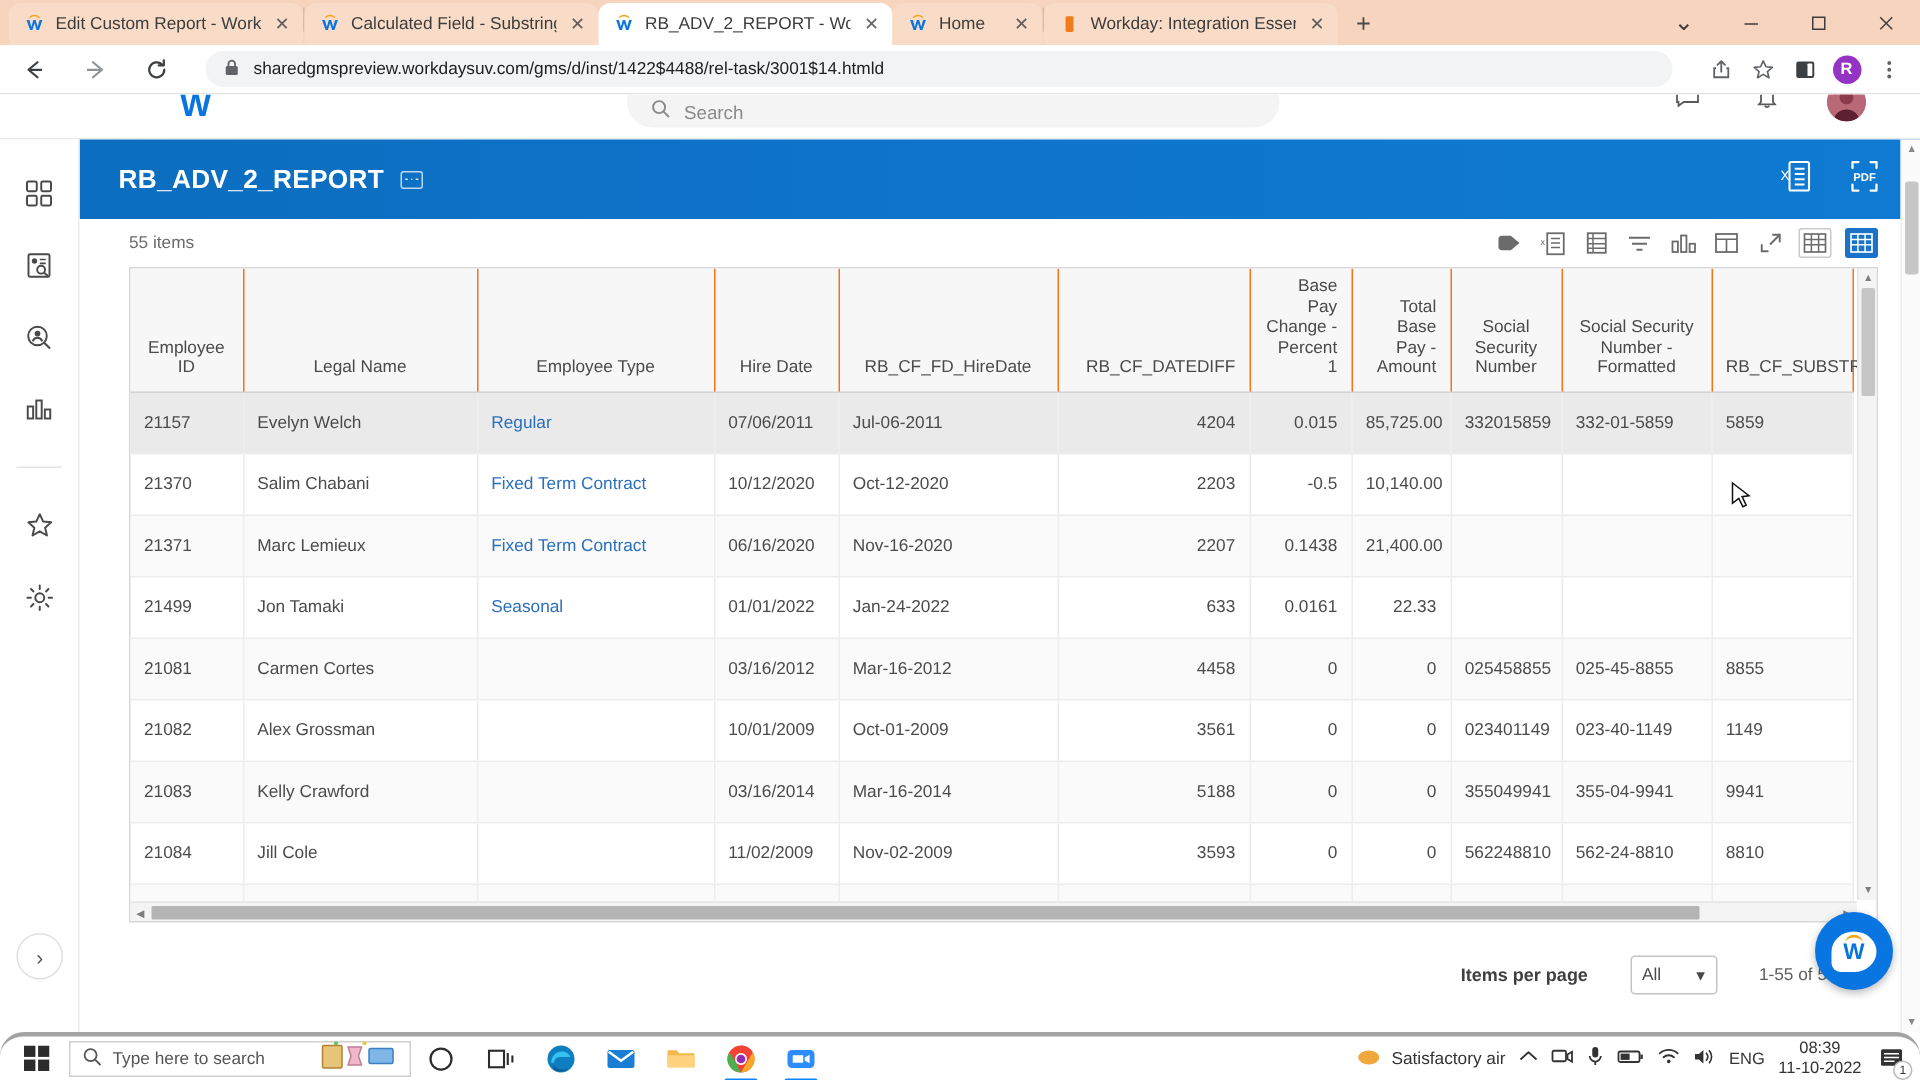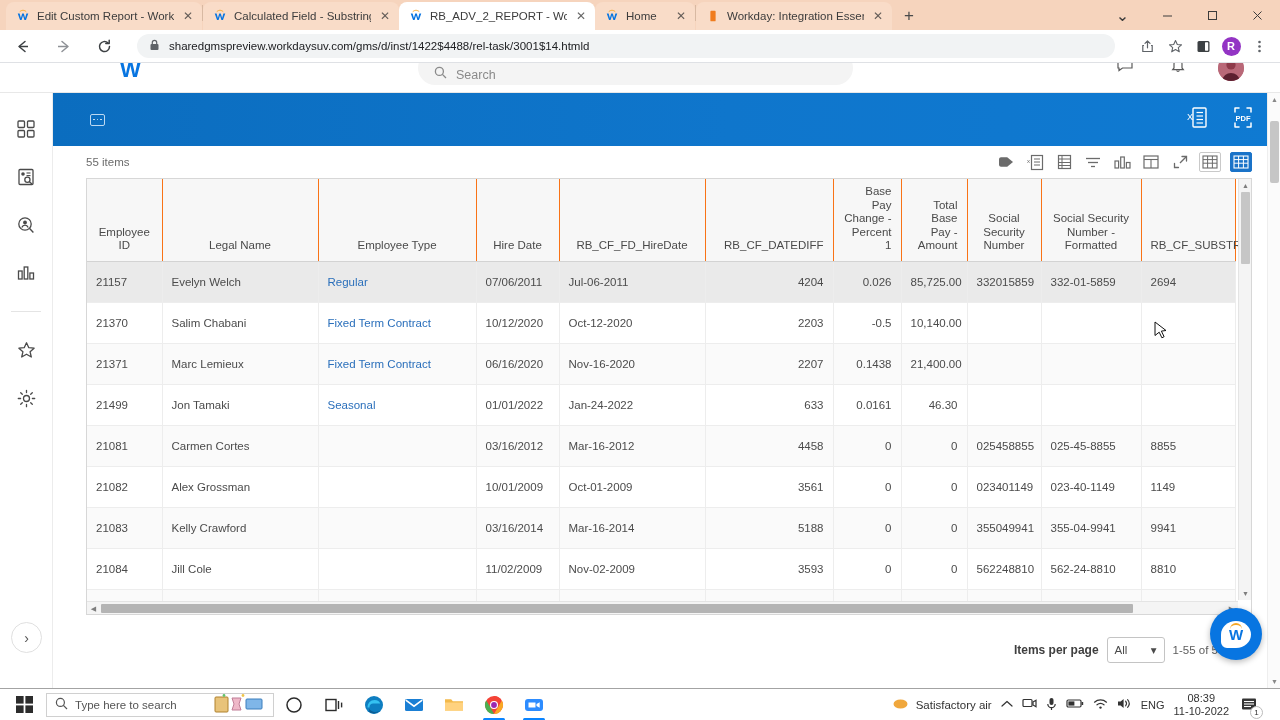--- a/index.html
+++ b/index.html
@@ -170,21 +170,21 @@
 
   .hscroll {
     position:absolute; left:0; right:13px; bottom:0; height: 13px; background:#f4f4f4;
     border-top:1px solid #e4e4e4;
   }
   .hscroll .thumb { position:absolute; top:2px; left:14px; width:1032px; height:9px; background:#b4b4b4; border-radius:1px;}
   .hscroll .arr { position:absolute; top:0; width:13px; height:13px; display:flex;align-items:center;justify-content:center; font-size:7px; color:#7d7d7d;}
   .hscroll .arr.lf{left:0;} .hscroll .arr.rt{right:0;}
 
   
-  .pager { display:flex; align-items:center; justify-content:flex-end; gap: 8px; padding: 22px 34px 0 0; }
+  .pager { display:flex; align-items:center; justify-content:flex-end; gap: 28px; padding: 22px 34px 0 0; }
   .pager .lbl { font-size: 12px; color:#3f3f3f; font-weight: 700;}
   .pager .sel {
     width: 58px; height: 26px; border:1px solid #c4c4c4; border-radius:3px; background:#fff;
     display:flex; align-items:center; justify-content:space-between; padding: 0 7px;
     font-size: 11.5px; color:#4a4a4a;
   }
   .pager .range { font-size: 11.5px; color:#5d5d5d; }
 
   .wd-bubble {
     position: absolute; right: 18px; bottom: 28px; width: 52px; height: 52px;
@@ -206,31 +206,32 @@
   }
   .page-vscroll .thumb{position:absolute;top:28px;left:2px;width:9px;height:62px;background:#c6c6c6;border-radius:2px;}
   .page-vscroll .arr{position:absolute;left:0;width:13px;height:13px;display:flex;align-items:center;justify-content:center;font-size:7px;color:#888;}
 
   .cursor { position:absolute; left:1154px; top:258px; z-index: 30; }
 
   
   .taskbar {
     position: absolute; left:0; bottom:0; width: 1280px; height: 32px;
     background: #ffffff; display:flex; align-items:center; padding: 0 0 0 4px;
-    border-top: 1px solid #a3a3a3;
+    border-top: 3px solid #a3a3a3;
+    border-radius: 16px;
   }
   .start { width: 40px; height:32px; display:flex;align-items:center;justify-content:center;}
   .tb-search {
     width: 228px; height: 24px; background:#fff; border:1px solid #d0d0d0;
     display:flex; align-items:center; gap: 7px; padding: 0 8px; font-size:11.5px; color:#555;
     margin-left: 2px;
   }
   .tb-app { width: 40px; height:32px; display:flex;align-items:center;justify-content:center; position:relative;}
   .tb-app.run::after{content:"";position:absolute;bottom:0;left:9px;width:22px;height:2.5px;background:#0a84ff;border-radius:2px;}
-  .tray { margin-left:auto; display:flex; align-items:center; gap: 9px; padding-right: 20px; font-size:11px; color:#333;}
+  .tray { margin-left:auto; display:flex; align-items:center; gap: 9px; padding-right: 8px; font-size:11px; color:#333;}
   .tray .weather{display:flex;align-items:center;gap:7px;font-size:11.5px;}
   .clock { text-align:center; line-height:13px; font-size:11px; }
   .notif { position:relative; width:22px; height:22px; display:flex;align-items:center;justify-content:center;}
   .notif .badge{
     position:absolute; right:-3px; bottom:-3px; width:13px;height:13px;border-radius:50%;
     background:#fff;border:1px solid #bbb; font-size:8px; display:flex;align-items:center;justify-content:center;color:#333;
   }
 </style>
 </head>
 <body>
@@ -458,20 +459,21 @@
             <circle cx="9.5" cy="9.5" r="3" fill="none" stroke="#4a4a4a" stroke-width="1.3"></circle>
             <path d="M9.5 1.3v2.3M9.5 15.4v2.3M1.3 9.5h2.3M15.4 9.5h2.3M3.7 3.7l1.6 1.6M13.7 13.7l1.6 1.6M15.3 3.7l-1.6 1.6M5.3 13.7l-1.6 1.6" stroke="#4a4a4a" stroke-width="1.3" stroke-linecap="round"></path>
           </svg>
       </div>
       <div class="rail-expand">›</div>
     </div>
 
     <div class="content">
 
       <div class="title-band">
+        <h1>RB_ADV_2_REPORT</h1>
         <span class="title-dots">
             <i></i>
             <i></i>
             <i></i>
           </span>
         <div class="band-actions">
           <span>
             <svg width="21" height="23" viewBox="0 0 21 23">
                 <rect x="6" y="2" width="13" height="19" rx="1" fill="none" stroke="#fff" stroke-width="1.4"></rect>
                 <line x1="9.5" y1="6.5" x2="16" y2="6.5" stroke="#fff" stroke-width="1.2"></line>
@@ -597,25 +599,25 @@
                 </tr>
               </thead>
             <tbody id="body-rows">
                 <tr class="hl">
                   <td>21157</td>
                   <td>Evelyn Welch</td>
                   <td><span class="link">Regular</span></td>
                   <td>07/06/2011</td>
                   <td>Jul-06-2011</td>
                   <td class="num">4204</td>
-                  <td class="num">0.026</td>
+                  <td class="num">0.015</td>
                   <td class="num">85,725.00</td>
                   <td>332015859</td>
                   <td>332-01-5859</td>
-                  <td>2694</td>
+                  <td>5859</td>
                 </tr>
                 <tr>
                   <td>21370</td>
                   <td>Salim Chabani</td>
                   <td><span class="link">Fixed Term Contract</span></td>
                   <td>10/12/2020</td>
                   <td>Oct-12-2020</td>
                   <td class="num">2203</td>
                   <td class="num">-0.5</td>
                   <td class="num">10,140.00</td>
@@ -637,21 +639,21 @@
                   <td></td>
                 </tr>
                 <tr>
                   <td>21499</td>
                   <td>Jon Tamaki</td>
                   <td><span class="link">Seasonal</span></td>
                   <td>01/01/2022</td>
                   <td>Jan-24-2022</td>
                   <td class="num">633</td>
                   <td class="num">0.0161</td>
-                  <td class="num">46.30</td>
+                  <td class="num">22.33</td>
                   <td></td>
                   <td></td>
                   <td></td>
                 </tr>
                 <tr class="alt">
                   <td>21081</td>
                   <td>Carmen Cortes</td>
                   <td></td>
                   <td>03/16/2012</td>
                   <td>Mar-16-2012</td>

